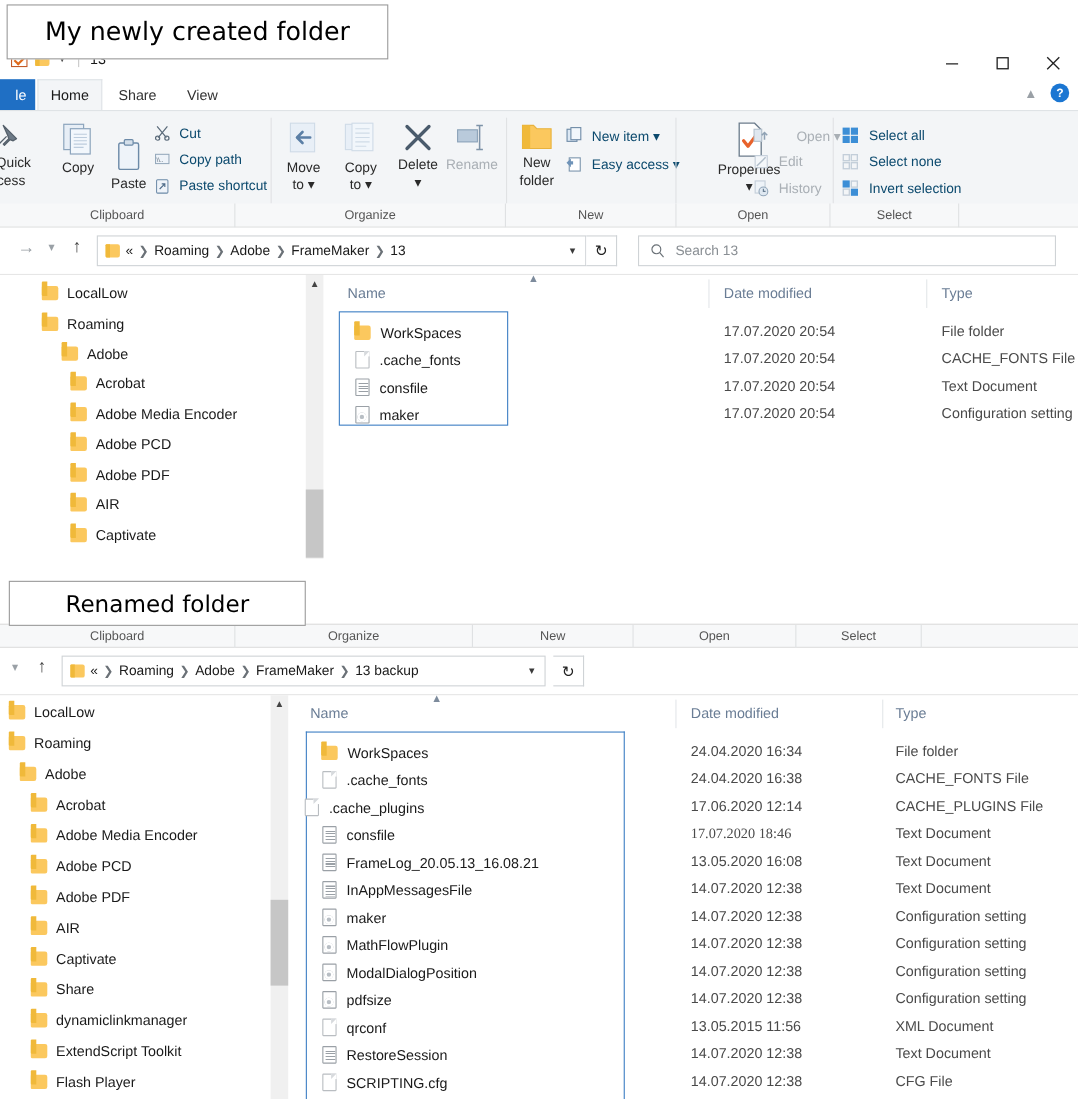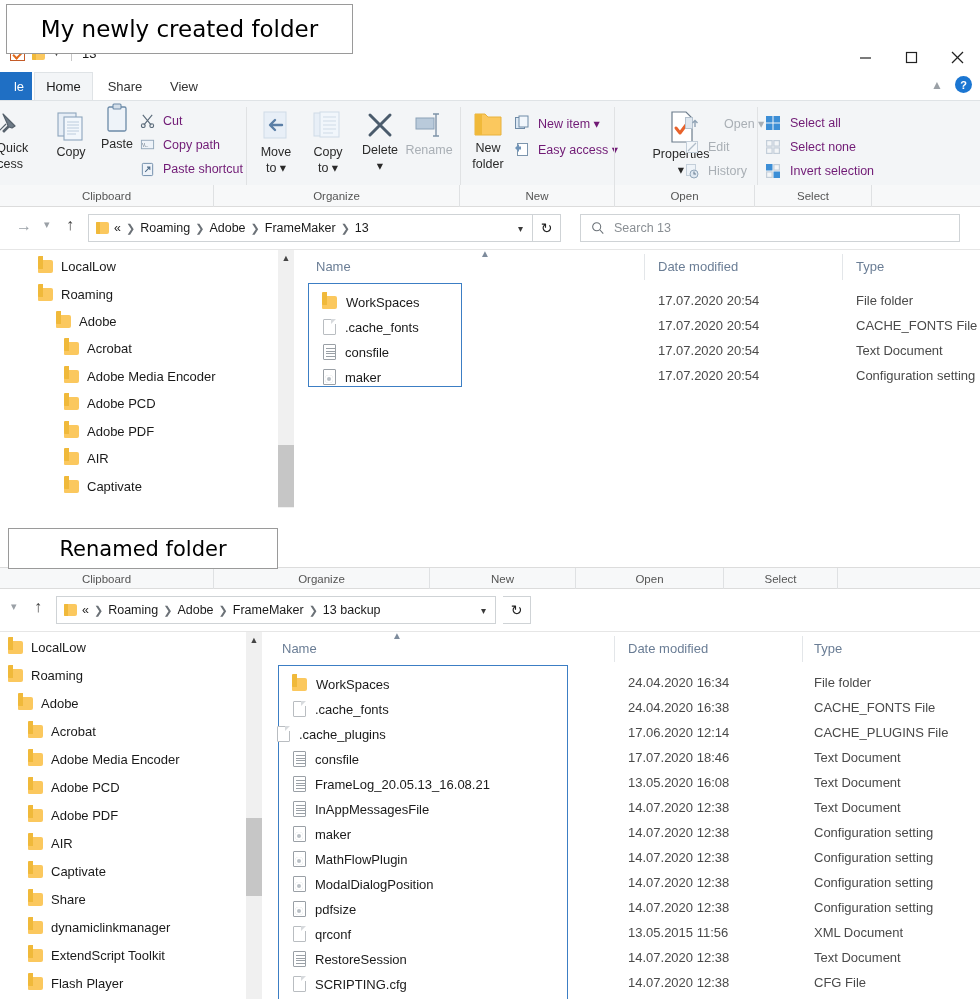--- a/index.html
+++ b/index.html
@@ -71,21 +71,21 @@
     width: 17px; height: 17px; border-radius: 50%; background: #1b76d2; color: #fff;
     font-size: 11px; font-weight: bold; display:flex; align-items:center; justify-content:center;
   }
 
   
   .ribbon {
     position: relative; height: 90px; background: #f3f5f7;
     border-top: 1px solid #dfe3e6; border-bottom: 1px solid #dcdcdc;
   }
   .rgroup-div { position: absolute; top: 6px; width: 1px; height: 78px; background: #e0e2e4; }
-  .ritem { position: absolute; font-size: 12.5px; color: #701a75; }
+  .ritem { position: absolute; font-size: 12.5px; color: #0c4a6e; }
   .ritem.dim { color: #a9afb5; }
   .rbig { position: absolute; display: flex; flex-direction: column; align-items: center; width: 58px; }
   .rbig .lbl { font-size: 12.5px; color: #2a2a2a; text-align: center; line-height: 13px; margin-top: 3px; }
   .rbig .lbl.dim { color: #a9afb5; }
   .grouplabel-row {
     position: absolute; left: 0; top: 143px; width: 980px; height: 22px;
     background: #f7f8f9; border-bottom: 1px solid #dcdcdc;
   }
   .glabel {
     position: absolute; top: 0; height: 22px; font-size: 11.5px; color: #555;
@@ -214,21 +214,21 @@
               <line x1="13" y1="13" x2="25" y2="13"></line>
               <line x1="13" y1="16" x2="25" y2="16"></line>
               <line x1="13" y1="19" x2="25" y2="19"></line>
               <line x1="13" y1="22" x2="25" y2="22"></line>
               <line x1="13" y1="25" x2="22" y2="25"></line>
             </g>
         </svg>
         <span class="lbl">Copy</span>
       </div>
 
-      <div class="rbig" style="left:88px;top:0;">
+      <div class="rbig" style="left:88px;top:23px;">
         <svg width="34" height="34" viewBox="0 0 34 34">
           <rect x="8" y="6" width="18" height="24" rx="1.5" fill="#eef3f9" stroke="#6c8aa8" stroke-width="1.3"></rect>
           <rect x="13" y="3" width="8" height="5" rx="1" fill="#d4dfea" stroke="#6c8aa8" stroke-width="1.1"></rect>
         </svg>
         <span class="lbl">Paste</span>
       </div>
 
       <div class="ritem" style="left:140px;top:12px;display:flex;align-items:center;gap:8px;">
         <svg width="15" height="15" viewBox="0 0 16 16">
           <path d="M3 2 L12 13 M13 2 L4 13" stroke="#5b6b7a" stroke-width="1.2" fill="none"></path>
@@ -622,21 +622,21 @@
             <span class="ic ic-blank"></span>
             <span>.cache_plugins</span>
           </div>
         <div class="fdate" style="left:364px;top:93px;">17.06.2020 12:14</div>
         <div class="ftype" style="left:550px;top:93px;">CACHE_PLUGINS File</div>
 
         <div class="frow" style="left:29px;top:117px;">
             <span class="ic ic-text"></span>
             <span>consfile</span>
           </div>
-        <div class="fdate" style="left:364px;top:118px;">17.07.2020 18:46</div>
+        <div class="fdate" style="left:364px;top:118px;font-family:Liberation Serif, serif;">17.07.2020 18:46</div>
         <div class="ftype" style="left:550px;top:118px;">Text Document</div>
 
         <div class="frow" style="left:29px;top:142px;">
             <span class="ic ic-text"></span>
             <span>FrameLog_20.05.13_16.08.21</span>
           </div>
         <div class="fdate" style="left:364px;top:143px;">13.05.2020 16:08</div>
         <div class="ftype" style="left:550px;top:143px;">Text Document</div>
 
         <div class="frow" style="left:29px;top:167px;">

